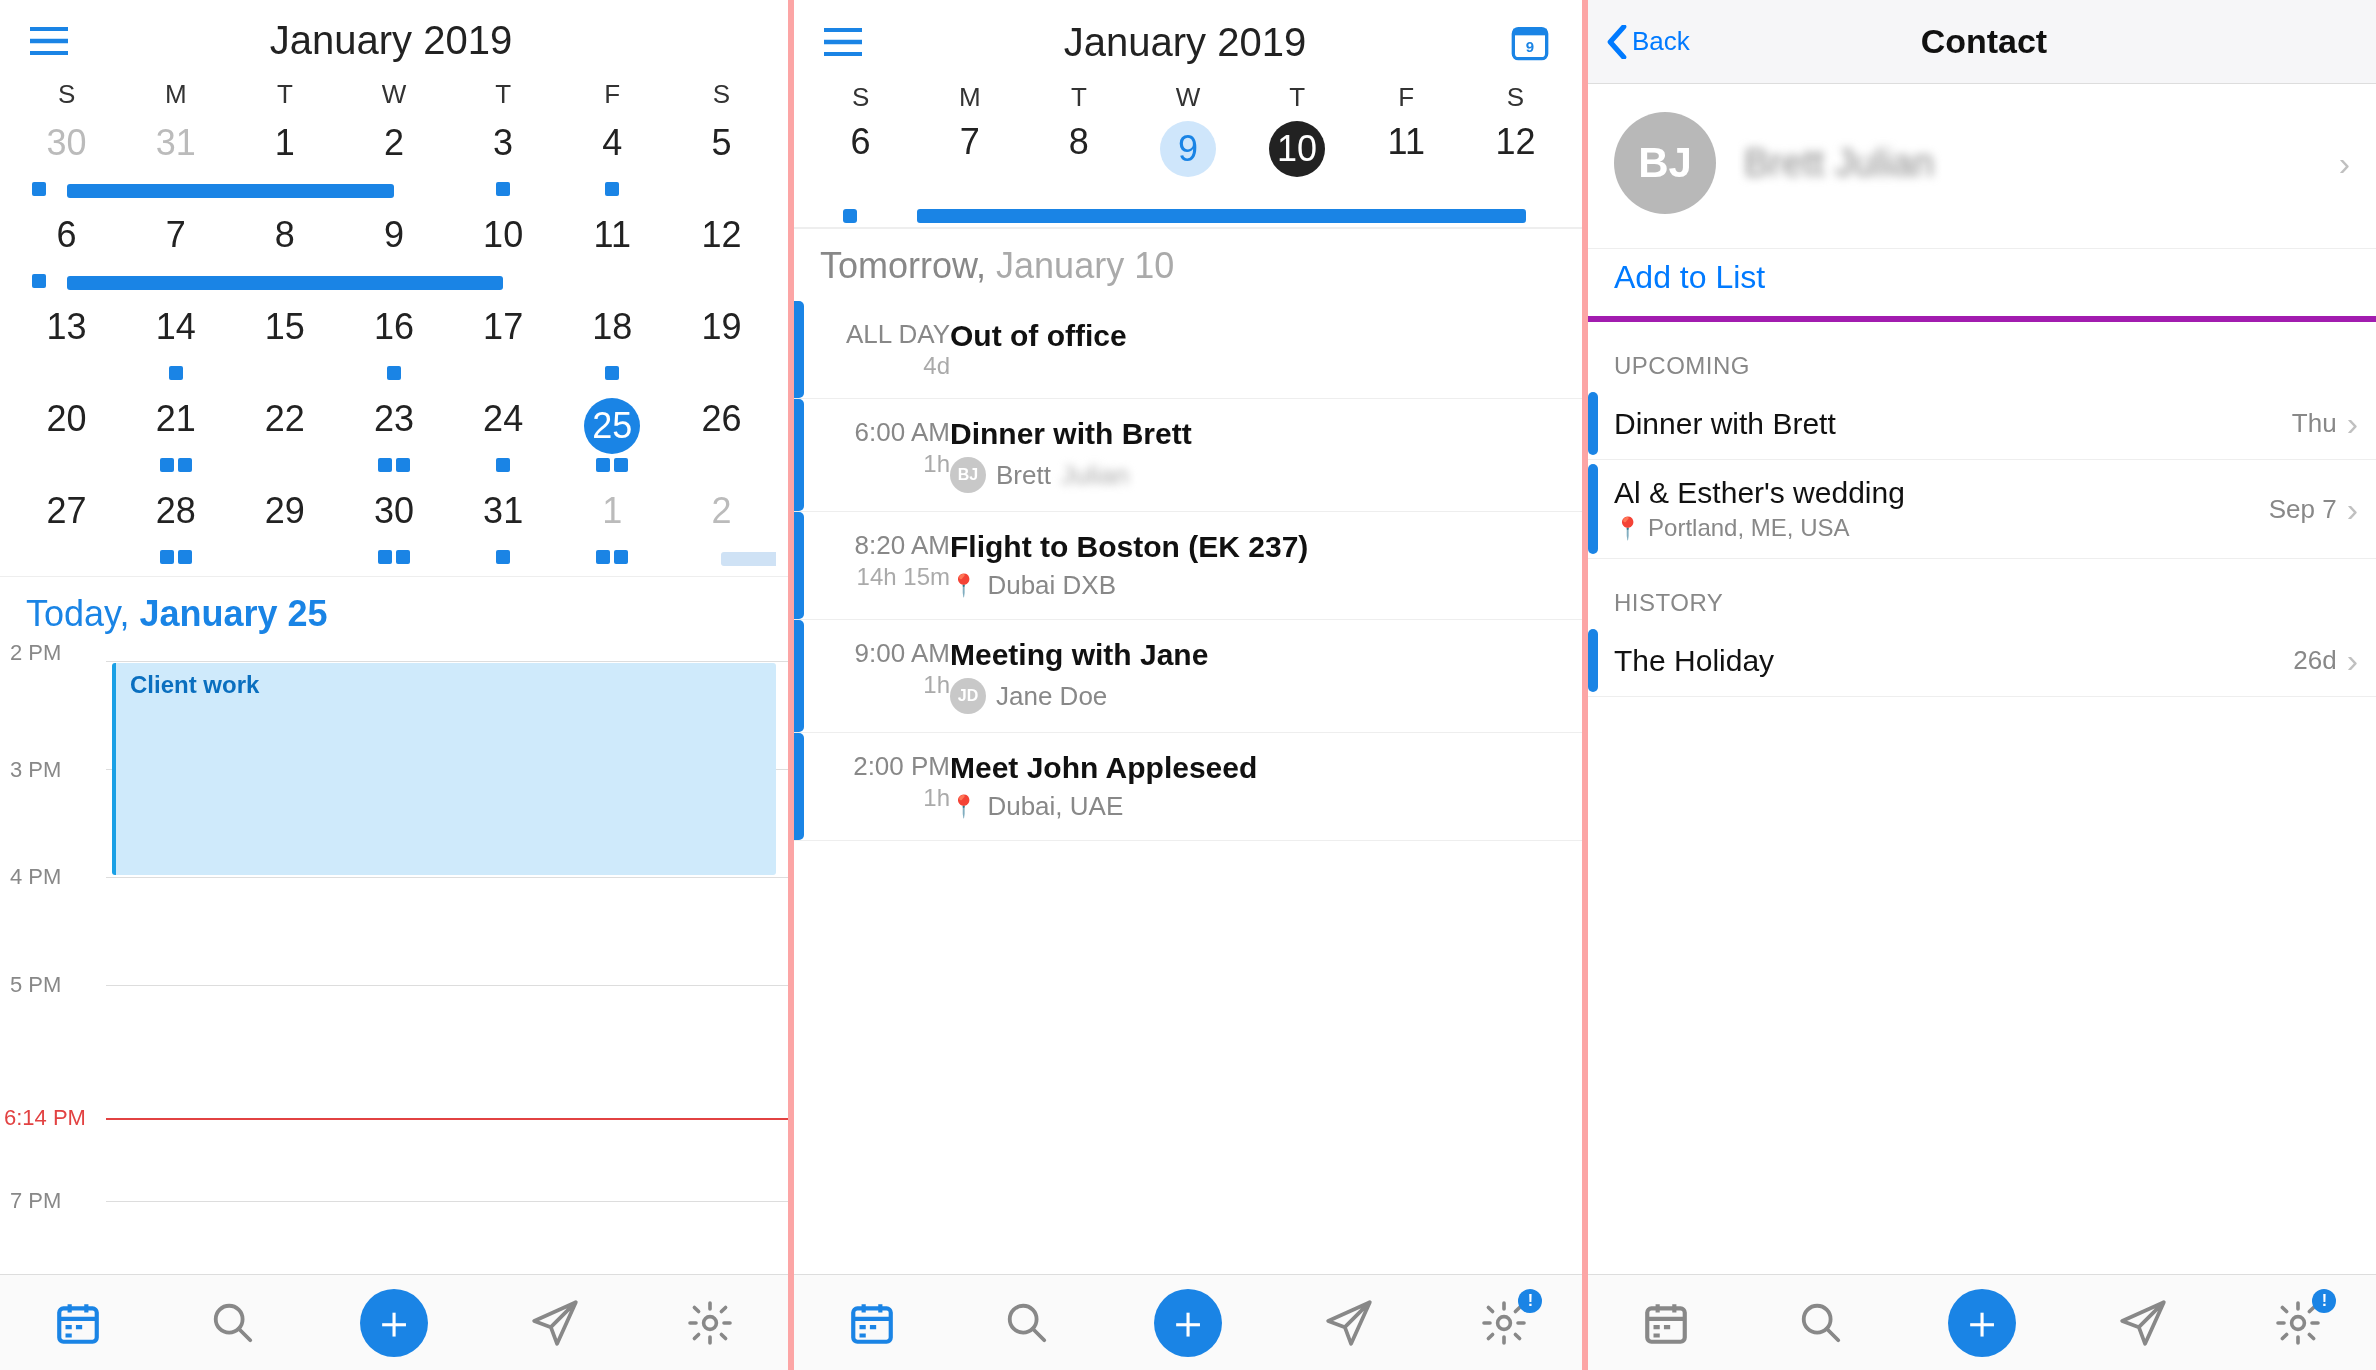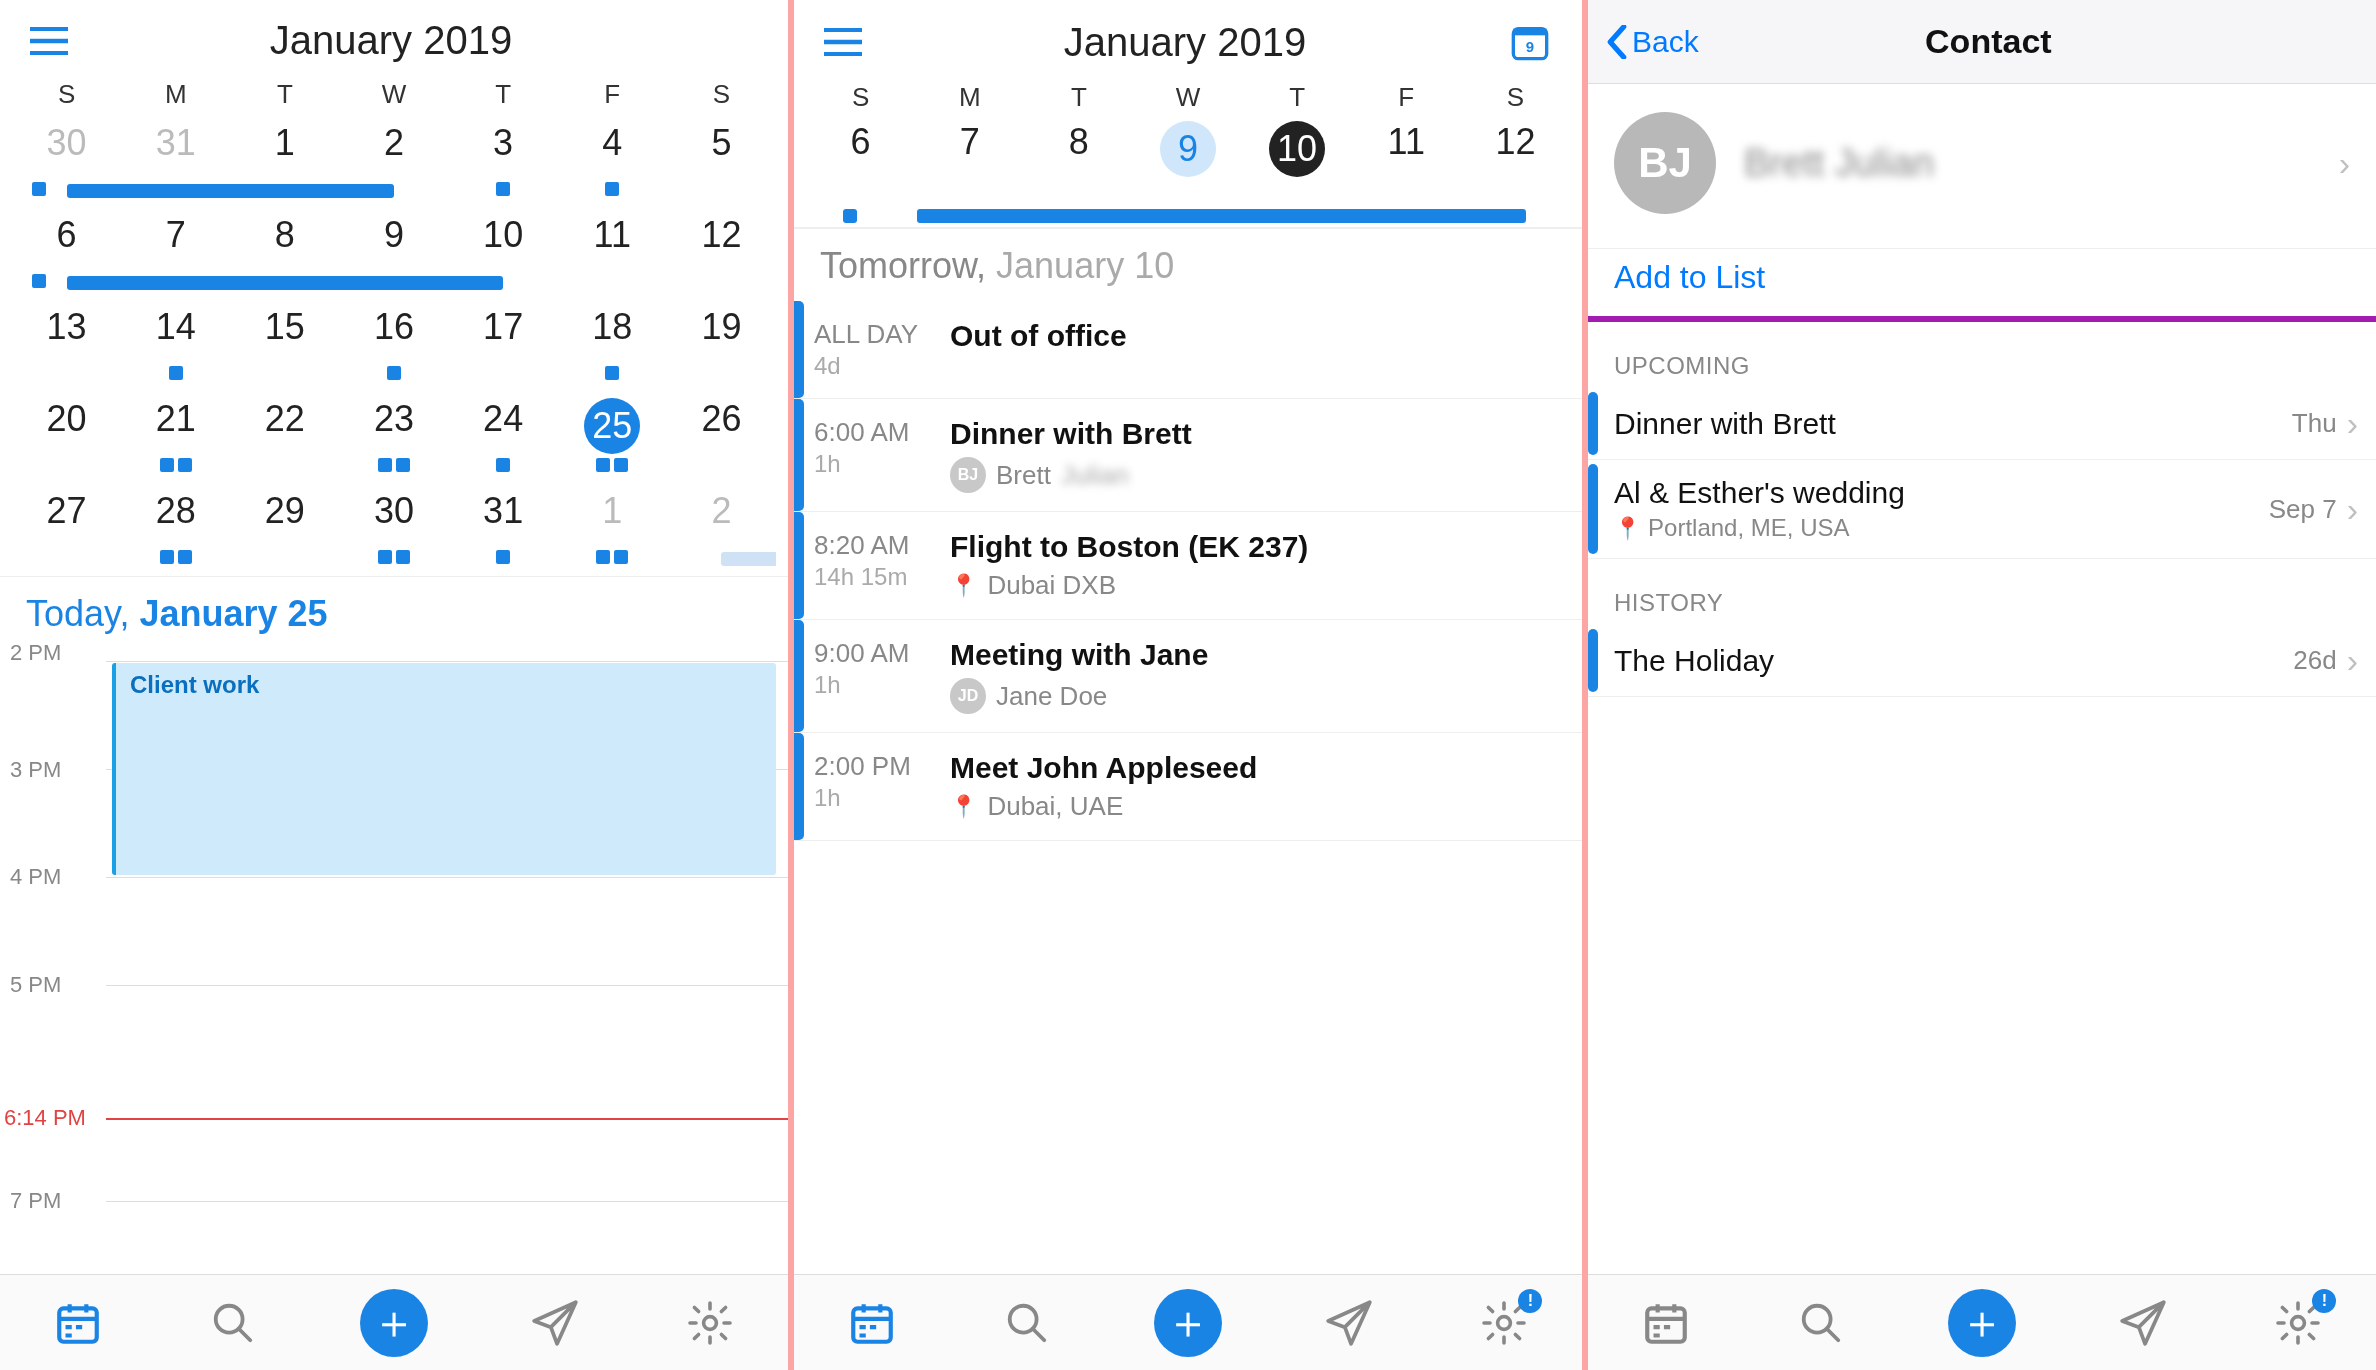--- a/index.html
+++ b/index.html
@@ -48,33 +48,33 @@
 .timeline .hour-line { position: absolute; left: 106px; right: 0; height: 1px; background: #ddd; }
 .timeline .event-block { position: absolute; left: 112px; right: 12px; background: #cfeafb; border-left: 4px solid #1aa0e5; border-radius: 3px; padding: 8px 14px; color: #0a6fbf; font-size: 24px; font-weight: 600; }
 .timeline .now-line { position: absolute; left: 106px; right: 0; height: 2px; background: #e24242; }
 .timeline .now-label { position: absolute; left: 4px; font-size: 22px; color: #e24242; transform: translateY(-50%); font-weight: 500; }
 
 
 .evlist { flex: 1; overflow: hidden; }
 .ev-row { display: flex; border-bottom: 1px solid #eee; position: relative; padding: 18px 20px 18px 0; }
 .ev-row .bar { position: absolute; left: 0; top: 6px; bottom: 6px; width: 10px; border-radius: 5px; }
 .ev-row .bar.full { top: 0; bottom: 0; border-radius: 0 5px 5px 0; }
-.ev-time { width: 156px; padding-left: 20px; display: flex; flex-direction: column; gap: 2px; }
+.ev-time { width: 156px; padding-left: 20px; display: flex; flex-direction: column; gap: 2px; text-align: right; }
 .ev-time .t1 { font-size: 26px; color: #888; }
 .ev-time .t2 { font-size: 24px; color: #aaa; }
 .ev-main { flex: 1; display: flex; flex-direction: column; gap: 6px; }
 .ev-title { font-size: 30px; color: #111; font-weight: 600; }
 .ev-sub { font-size: 26px; color: #888; display: flex; align-items: center; gap: 10px; }
 .ev-sub .avatar { width: 36px; height: 36px; border-radius: 50%; background: #c8c8c8; display: flex; align-items: center; justify-content: center; color: #fff; font-size: 16px; font-weight: 600; }
 .ev-sub .blur { filter: blur(4px); color: #aaa; }
 .loc-pin { display: inline-block; font-size: 22px; color: #999; }
 
 
 .nav-bar3 { height: 84px; background: #f6f6f8; border-bottom: 1px solid #ddd; display: flex; align-items: center; padding: 0 18px; }
-.back-btn { display: flex; align-items: center; color: #007aff; font-size: 30px; cursor: pointer; gap: 4px; }
+.back-btn { display: flex; align-items: center; color: #007aff; font-size: 26px; cursor: pointer; gap: 4px; }
 .nav-title { flex: 1; text-align: center; font-size: 34px; font-weight: 600; color: #111; padding-right: 80px; }
 .contact-hero { display: flex; align-items: center; gap: 28px; padding: 28px 26px 34px; border-bottom: 1px solid #eee; }
 .contact-hero .big-avatar { width: 102px; height: 102px; border-radius: 50%; background: #b8b8b8; display: flex; align-items: center; justify-content: center; color: #fff; font-size: 42px; font-weight: 600; }
 .contact-hero .name { font-size: 38px; color: #888; filter: blur(5px); flex: 1; }
 .chevron { color: #c0c0c0; font-size: 34px; }
 .section-label { font-size: 24px; color: #888; padding: 30px 26px 8px; letter-spacing: 0.5px; }
 .add-list { font-size: 32px; color: #007aff; padding: 10px 26px 20px; cursor: pointer; border-bottom: 6px solid #a21caf; }
 .c-row { display: flex; align-items: center; padding: 16px 18px 16px 0; border-bottom: 1px solid #eee; position: relative; min-height: 72px; }
 .c-row .bar { position: absolute; left: 0; top: 4px; bottom: 4px; width: 10px; background: #1a84e5; border-radius: 5px; }
 .c-row .body { padding-left: 26px; flex: 1; }

